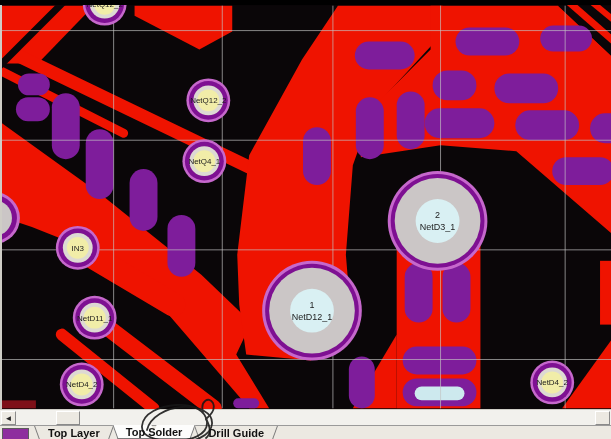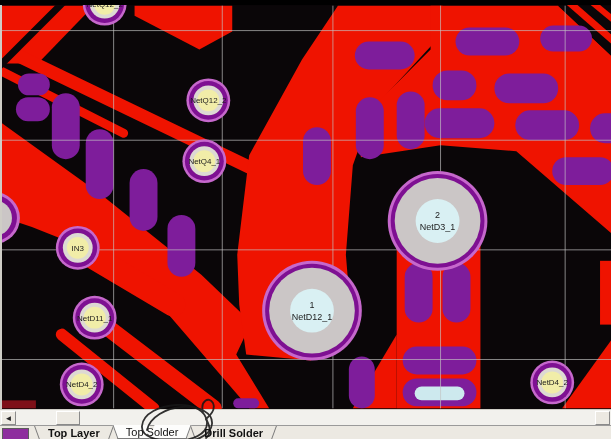--- a/index.html
+++ b/index.html
@@ -23,21 +23,21 @@
             background:var(--chrome,#ECE9E2);border-top:1px solid #9a9a9a;
             display:flex;align-items:stretch;padding-left:2px;box-sizing:border-box;}
   .layer-swatch{width:27px;height:12px;margin:2px 6px 0 0;background:var(--swatch,#8E2E9E);
                 border:1px solid #5c5c5c;box-sizing:border-box;}
   .tab{position:relative;height:16px;line-height:15px;font-size:11px;color:#111;
        padding:0 11px;margin:0 2px;cursor:default;font-weight:bold;}
   .tab::before,.tab::after{content:"";position:absolute;top:0;bottom:0;z-index:0;
        background:var(--tabbg,#ECE9E2);border-bottom:1px solid #7a7a7a;}
   .tab::before{left:0;right:50%;transform:skewX(20deg);border-left:1px solid #7a7a7a;}
   .tab::after{left:50%;right:0;transform:skewX(-20deg);border-right:1px solid #7a7a7a;}
-  .tab.selected{--tabbg:#FDFDFC;margin-top:-1px;height:14px;font-weight:normal;}
+  .tab.selected{--tabbg:#FDFDFC;margin-top:-1px;height:14px;font-weight:bold;}
   .tab .lbl{position:relative;z-index:1;white-space:nowrap;}
   
   .annotation{position:absolute;left:0;top:0;width:611px;height:439px;pointer-events:none;}
 </style>
 </head>
 <body>
 
 <div class="screen" style="--board: #0A0608; --copper: #EF1300; --copper-dark: #7E1018; --pill: #7E1D9B; --pill-inner: #CDE9EE; --chrome: #ECE9E2; --swatch: #8E2E9E;">
 
   <svg class="pcb-canvas" viewBox="0 0 611 404">
@@ -185,21 +185,21 @@
     <div class="sb-btn sb-left">◄</div>
     <div class="sb-thumb"></div>
     <div class="sb-btn sb-right"></div>
   </div>
 
   <div class="tabstrip" id="tabstrip">
     <div class="layer-swatch"></div>
 
   <div class="tab"><span class="lbl">Top Layer</span></div>
       <div class="tab selected"><span class="lbl">Top Solder</span></div>
-      <div class="tab"><span class="lbl">Drill Solder</span></div>
+      <div class="tab"><span class="lbl">Drill Guide</span></div>
     </div>
 
   <svg class="annotation" viewBox="0 0 611 439">
     <g style="fill:none;stroke:#171717;stroke-width:1.8;stroke-linecap:round;opacity:.88">
       <path d="M142,421 C143,408 160,401 176,400 C194,399 206,406 207,417 C208,429 192,436 174,436 C157,436 141,432 142,421 Z"></path>
       <path d="M147,425 C150,412 166,403 182,402 C200,401 213,408 212,419 C211,431 193,438 176,437"></path>
       <path d="M203,407 C200,396 209,391 213,398 C216,405 211,410 206,414 C210,421 212,428 206,433"></path>
     </g>
   </svg>
 </div>

